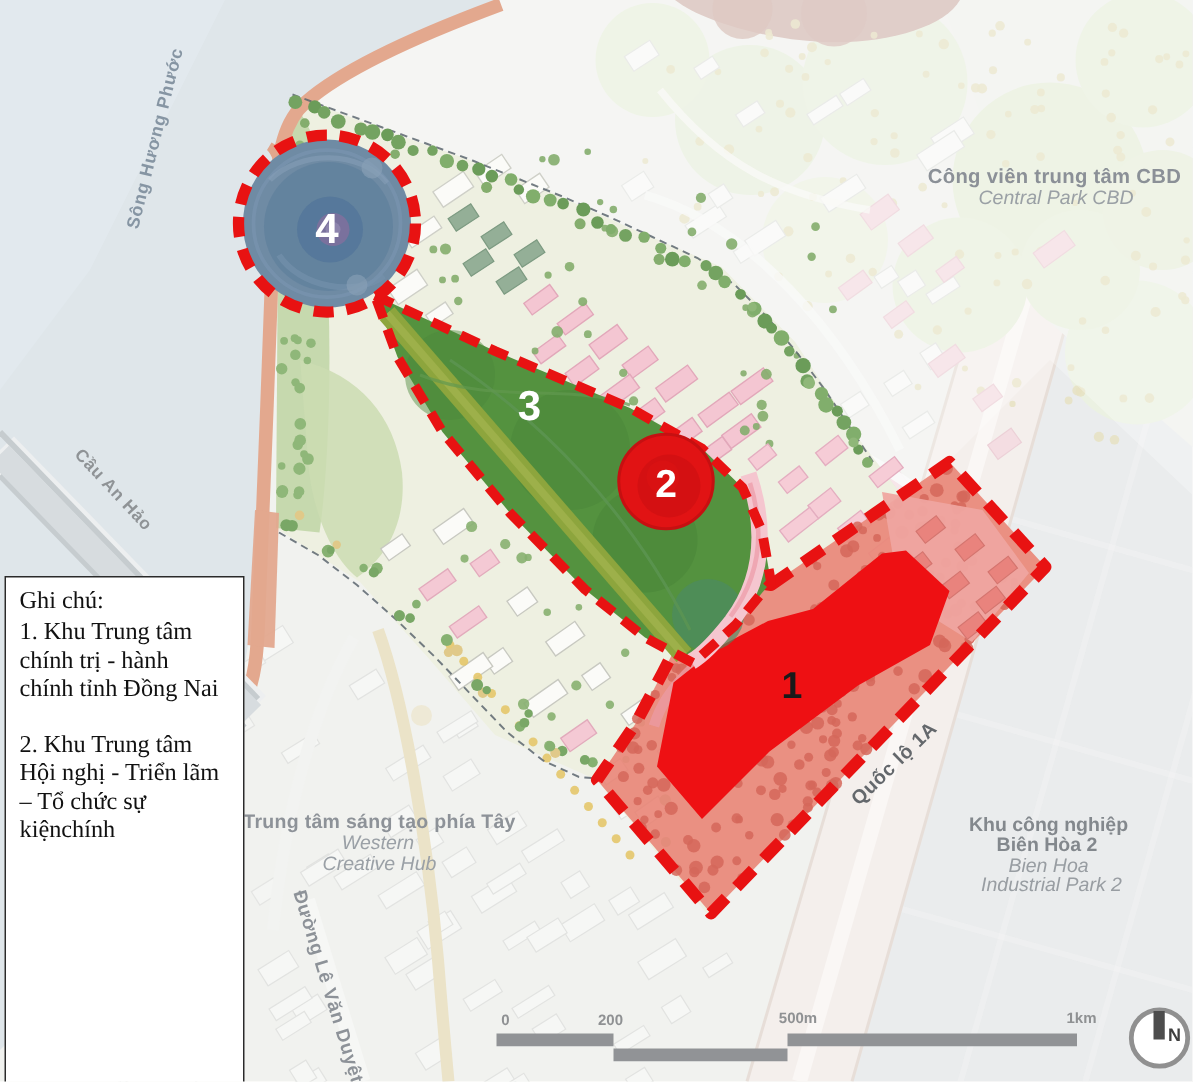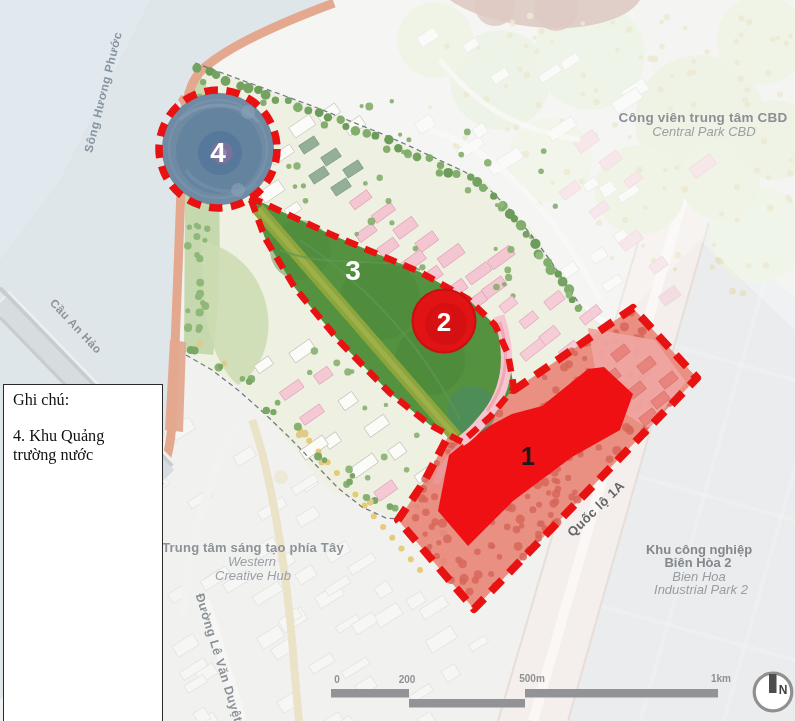--- a/index.html
+++ b/index.html
@@ -1,21 +1,21 @@
 <!DOCTYPE html>
 <html><head><meta charset="utf-8">
 <style>
 html,body{margin:0;padding:0;background:#fff;width:795px;height:721px;overflow:hidden}
 #wrap{position:relative;width:795px;height:721px}
 svg{position:absolute;top:0;left:0}
 #legend{position:absolute;left:3px;top:384px;width:149px;height:400px;background:#fff;
 border:1.3px solid #2a2a2a;font-family:"Liberation Serif",serif;font-size:16.2px;
 line-height:19px;color:#111;padding:6px 0 0 9px}
 #legend p{margin:0 0 18px 0}
-#legend .t{margin-bottom:17px}
+#legend .t{margin-bottom:2px}
 </style></head>
 <body>
 <div id="wrap">
 <svg width="795" height="721" viewBox="0 0 795 721">
 <rect width="795" height="721" fill="#f1f2ef"></rect>
 <polygon points="772.0,0.0 795.0,0.0 795.0,721.0 568.0,721.0" fill="#eaeced"></polygon>
 <path d="M 839 19 L 635 740" fill="none" stroke="#f3f4f5" stroke-width="4" opacity="0.45"></path>
 <path d="M 916 40 L 712 762" fill="none" stroke="#f3f4f5" stroke-width="4" opacity="0.45"></path>
 <path d="M 993 62 L 789 783" fill="none" stroke="#f3f4f5" stroke-width="4" opacity="0.45"></path>
 <path d="M 748 87 L 978 151" fill="none" stroke="#f3f4f5" stroke-width="4" opacity="0.45"></path>
@@ -844,14 +844,15 @@
 <text x="337.0" y="683.0" font-family="&quot;Liberation Sans&quot;, sans-serif" font-size="10" fill="#8f9193" font-weight="bold" text-anchor="middle">0</text>
 <text x="407.0" y="683.0" font-family="&quot;Liberation Sans&quot;, sans-serif" font-size="10" fill="#8f9193" font-weight="bold" text-anchor="middle">200</text>
 <text x="532.0" y="682.0" font-family="&quot;Liberation Sans&quot;, sans-serif" font-size="10" fill="#8f9193" font-weight="bold" text-anchor="middle">500m</text>
 <text x="721.0" y="682.0" font-family="&quot;Liberation Sans&quot;, sans-serif" font-size="10" fill="#8f9193" font-weight="bold" text-anchor="middle">1km</text>
 <circle cx="773.0" cy="692.0" r="18.8" fill="#ffffff" stroke="#909090" stroke-width="3.2"></circle>
 <rect x="769.0" y="674.0" width="7.5" height="19.0" fill="#4d4d4d"></rect>
 <text x="783.0" y="694.0" font-family="&quot;Liberation Sans&quot;, sans-serif" font-size="12" fill="#3f3f3f" font-weight="bold" text-anchor="middle">N</text>
 </svg>
 <div id="legend">
 <p class="t">Ghi chú:</p>
-<p>4. Khu Quảng<br>trường nước</p>
+<p>1. Khu Trung tâm<br>chính trị - hành<br>chính tỉnh Đồng Nai</p>
+<p>2. Khu Trung tâm<br>Hội nghị - Triển lãm<br>– Tổ chức sự<br>kiệnchính</p>
 </div>
 </div>
 </body></html>

